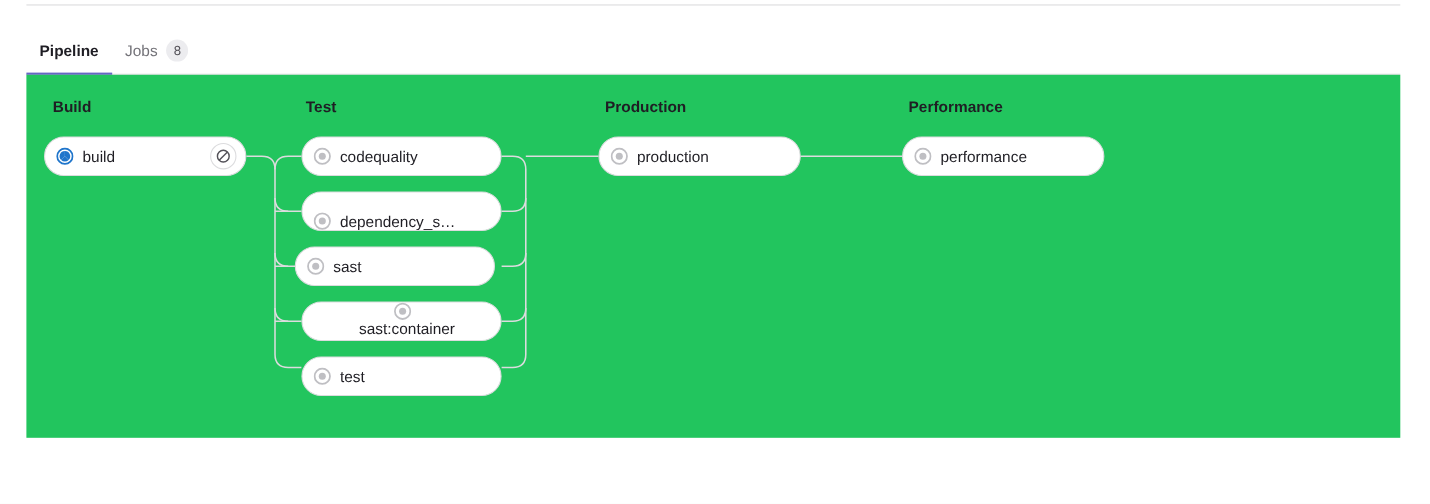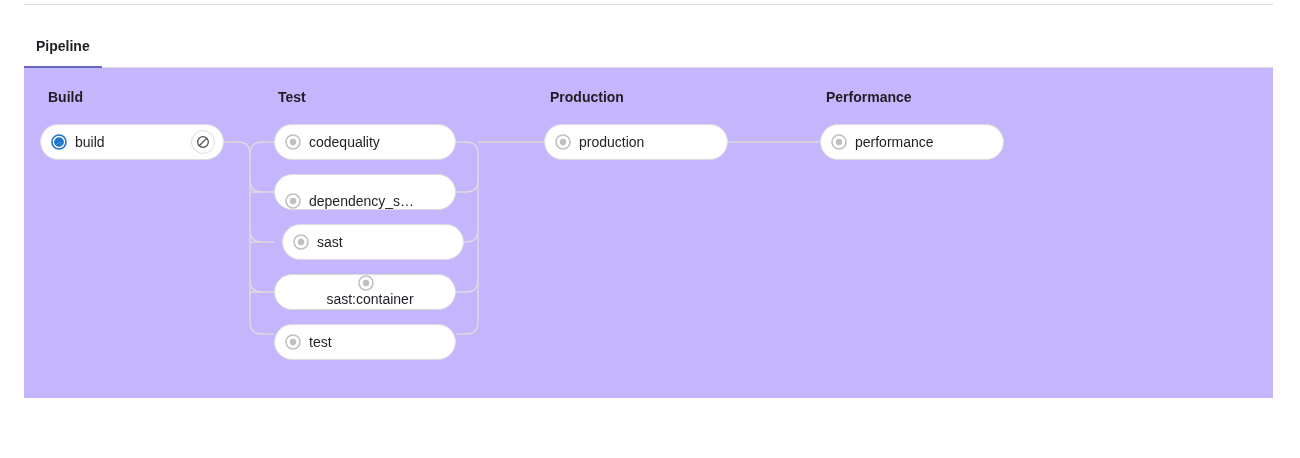--- a/index.html
+++ b/index.html
@@ -49,21 +49,21 @@
     min-width: 20px; height: 20px; padding: 0 6px;
     border-radius: 10px;
     background: #ececef; color: #535158;
     font-size: 12px; font-weight: 400; line-height: 1;
   }
 
   
   .graph-panel {
     position: absolute; left: 24px; top: 68px;
     width: 1249px; height: 330px;
-    background: #c4b5fd;
+    background: #22c55e;
     overflow: hidden;
   }
 
   .graph-svg { position: absolute; left: 0; top: 0; width: 1249px; height: 330px; }
 
   .stage-col { position: absolute; top: 0; }
   .stage-title {
     position: absolute;
     font-size: 14px; font-weight: 700; color: #1f1e24;
     white-space: nowrap;
@@ -103,20 +103,24 @@
 <body>
 
 <div class="page">
 
   <div class="top-rule"></div>
 
   <div class="tab-bar">
     <div class="tab active">
       <span>Pipeline</span>
     </div>
+    <div class="tab">
+      <span>Jobs</span>
+      <span class="tab-badge">8</span>
+    </div>
   </div>
 
   <div class="graph-panel">
 
     <svg class="graph-svg" viewBox="0 0 1249 330" aria-hidden="true">
       <g fill="none" stroke="#dcdcde" stroke-width="1.4">
 
         <path d="M200,74 H214 Q226,74 226,86 V254 Q226,266 238,266 H250"></path>
         <path d="M226,86 V86 Q226,74 238,74 H250"></path>
         <path d="M226,124 Q226,124 238,124 H250"></path>
@@ -169,21 +173,21 @@
       </div>
 
       <div class="job" style="left:20px; top:106px; width:182px;align-items:flex-end;">
         <svg class="status-icon" viewBox="0 0 16 16" aria-hidden="true">
           <circle cx="8" cy="8" r="7" fill="#fff" stroke="#bfbfc3" stroke-width="1.6"></circle>
           <circle cx="8" cy="8" r="3.2" fill="#bfbfc3"></circle>
         </svg>
         <span class="job-label">dependency_s…</span>
       </div>
 
-      <div class="job" style="left:28px; top:156px; width:182px;">
+      <div class="job" style="left:14px; top:156px; width:182px;">
         <svg class="status-icon" viewBox="0 0 16 16" aria-hidden="true">
           <circle cx="8" cy="8" r="7" fill="#fff" stroke="#bfbfc3" stroke-width="1.6"></circle>
           <circle cx="8" cy="8" r="3.2" fill="#bfbfc3"></circle>
         </svg>
         <span class="job-label">sast</span>
       </div>
 
       <div class="job" style="left:20px; top:206px; width:182px;flex-direction:column;">
         <svg class="status-icon" viewBox="0 0 16 16" aria-hidden="true">
           <circle cx="8" cy="8" r="7" fill="#fff" stroke="#bfbfc3" stroke-width="1.6"></circle>

